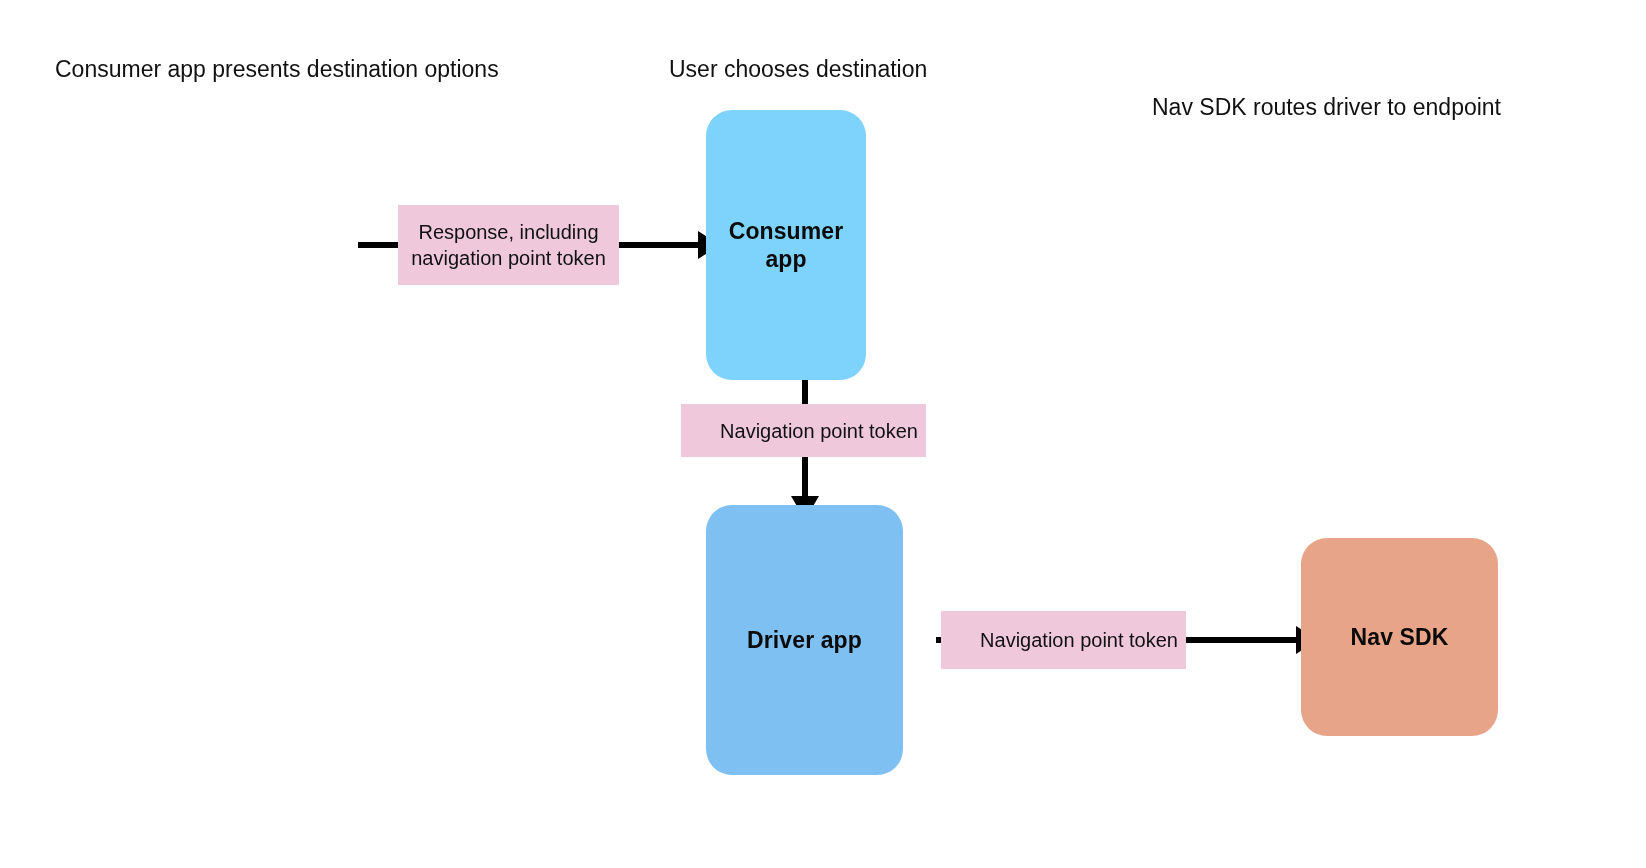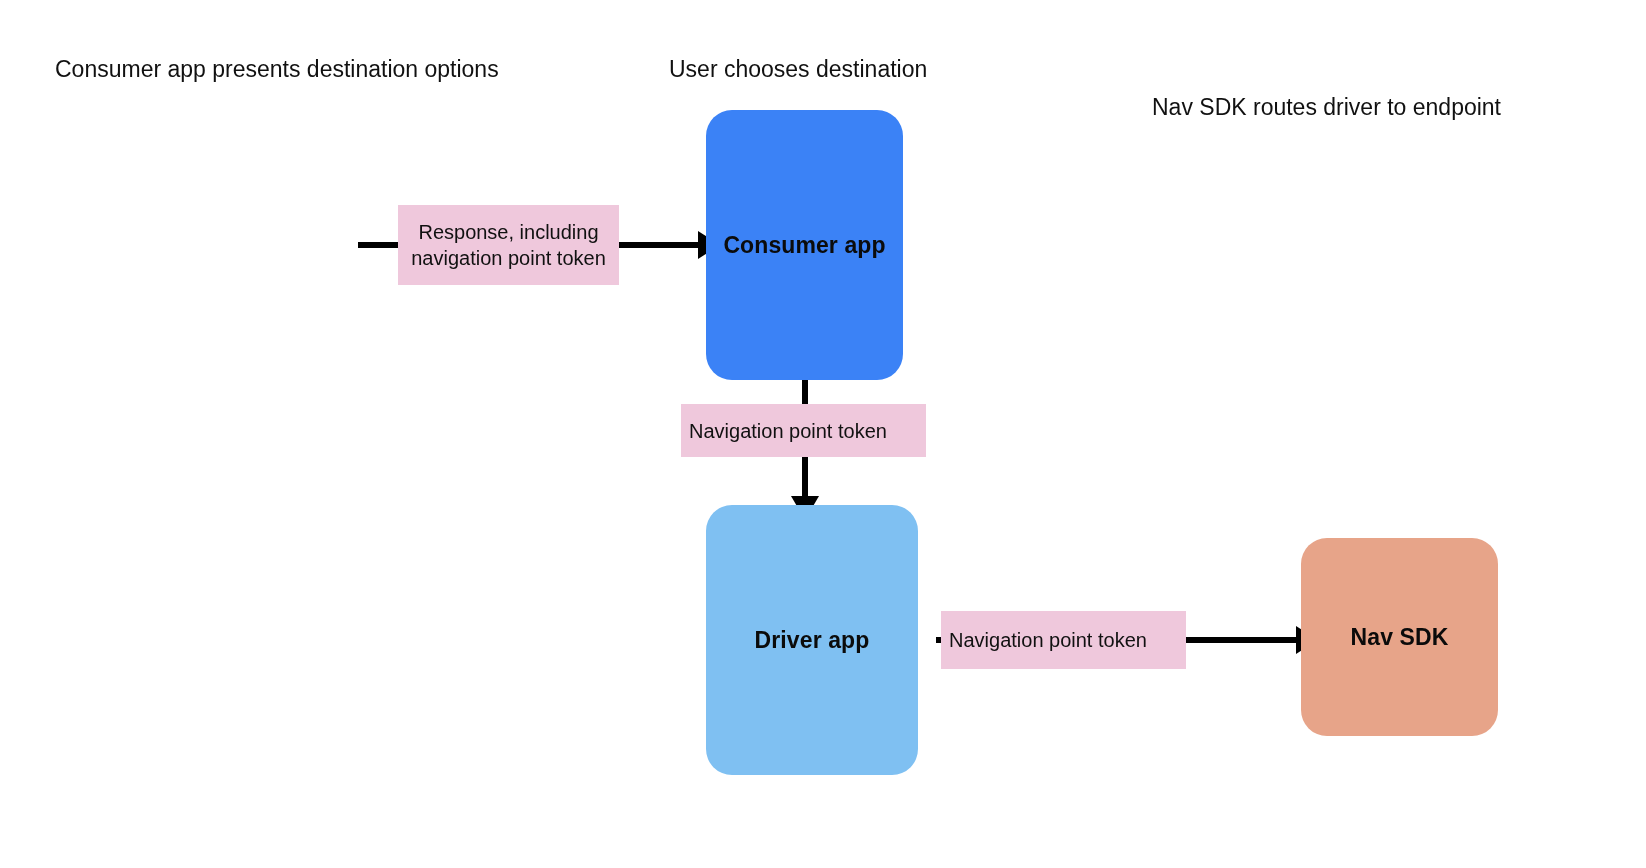--- a/index.html
+++ b/index.html
@@ -55,21 +55,21 @@
   .connector svg {
     display: block;
     overflow: visible;
   }
 
   
   .edge-label {
     position: absolute;
     display: flex;
     align-items: center;
-    justify-content: flex-start;
+    justify-content: flex-end;
     box-sizing: border-box;
     text-align: center;
   }
   .edge-label-text {
     font-size: 20px;
     line-height: 26px;
     color: #111111;
     font-weight: 400;
   }
 </style>
@@ -99,25 +99,25 @@
   </div>
 
   <div class="connector" style="left:936px; top:617px; width:386px; height:46px;">
     <svg width="386" height="46" viewBox="0 0 386 46">
       <line x1="0" y1="23" x2="360" y2="23" stroke="#000000" stroke-width="6"></line>
       <polygon points="360,9 360,37 382,23" fill="#000000"></polygon>
     </svg>
   </div>
 
 
-  <div class="node" style="left:706px; top:110px; width:197px; height:270px; background:#3b82f6;">
+  <div class="node" style="left:706px; top:110px; width:160px; height:270px; background:#7dd3fc;">
     <span class="node-label">Consumer app</span>
   </div>
 
-  <div class="node" style="left:706px; top:505px; width:212px; height:270px; background:#7fc0f2;">
+  <div class="node" style="left:706px; top:505px; width:197px; height:270px; background:#7fc0f2;">
     <span class="node-label">Driver app</span>
   </div>
 
   <div class="node" style="left:1253px; top:538px; width:197px; height:198px; background:#e7a489;margin-left:48px;">
     <span class="node-label">Nav SDK</span>
   </div>
 
   <div class="edge-label" style="left:398px; top:205px; width:221px; height:80px; background:#efc8dc; padding:0 8px;">
     <span class="edge-label-text">Response, including navigation point token</span>
   </div>

